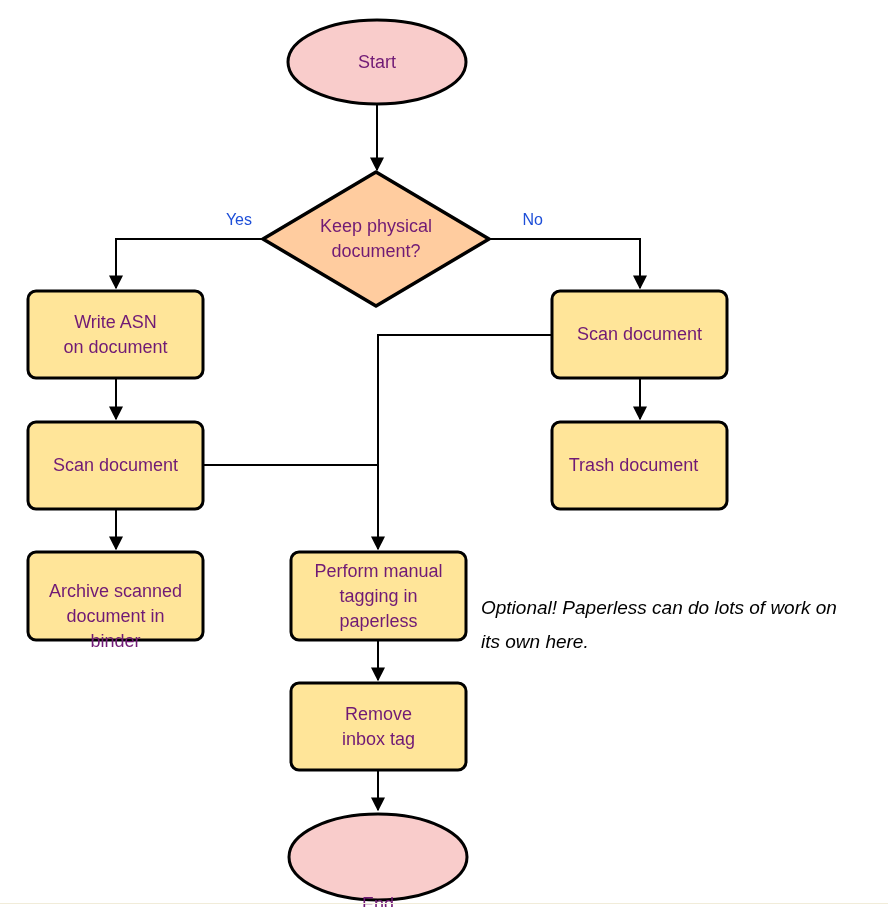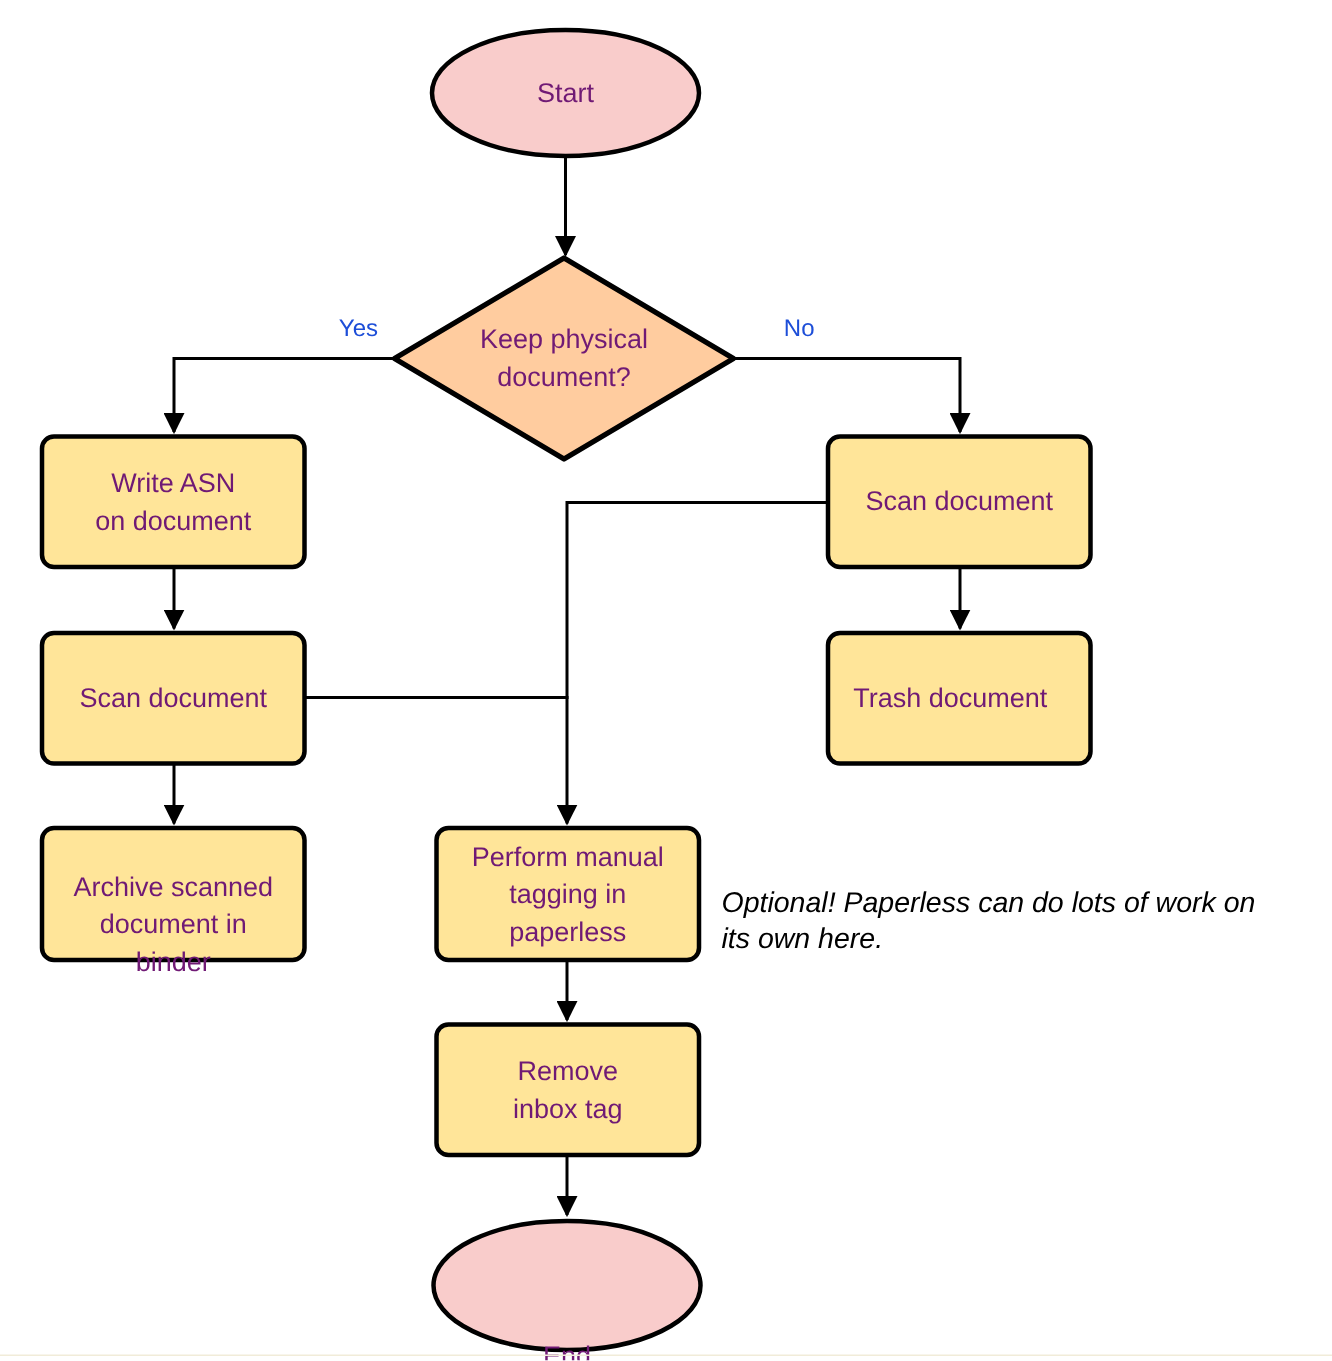--- a/index.html
+++ b/index.html
@@ -35,21 +35,21 @@
   .edge-label {
     position: absolute;
     font-size: 16px;
     color: #1d4ed8;
     text-align: right;
   }
   .annotation {
     position: absolute;
     font-style: italic;
     font-size: 19px;
-    line-height: 24px;
+    line-height: 34px;
     white-space: pre-line;
     color: #000000;
   }
   .bottom-rule {
     position: absolute;
     left: 0;
     top: 903px;
     width: 888px;
     height: 0;
     border-top: 1px solid #f1ecd9;

